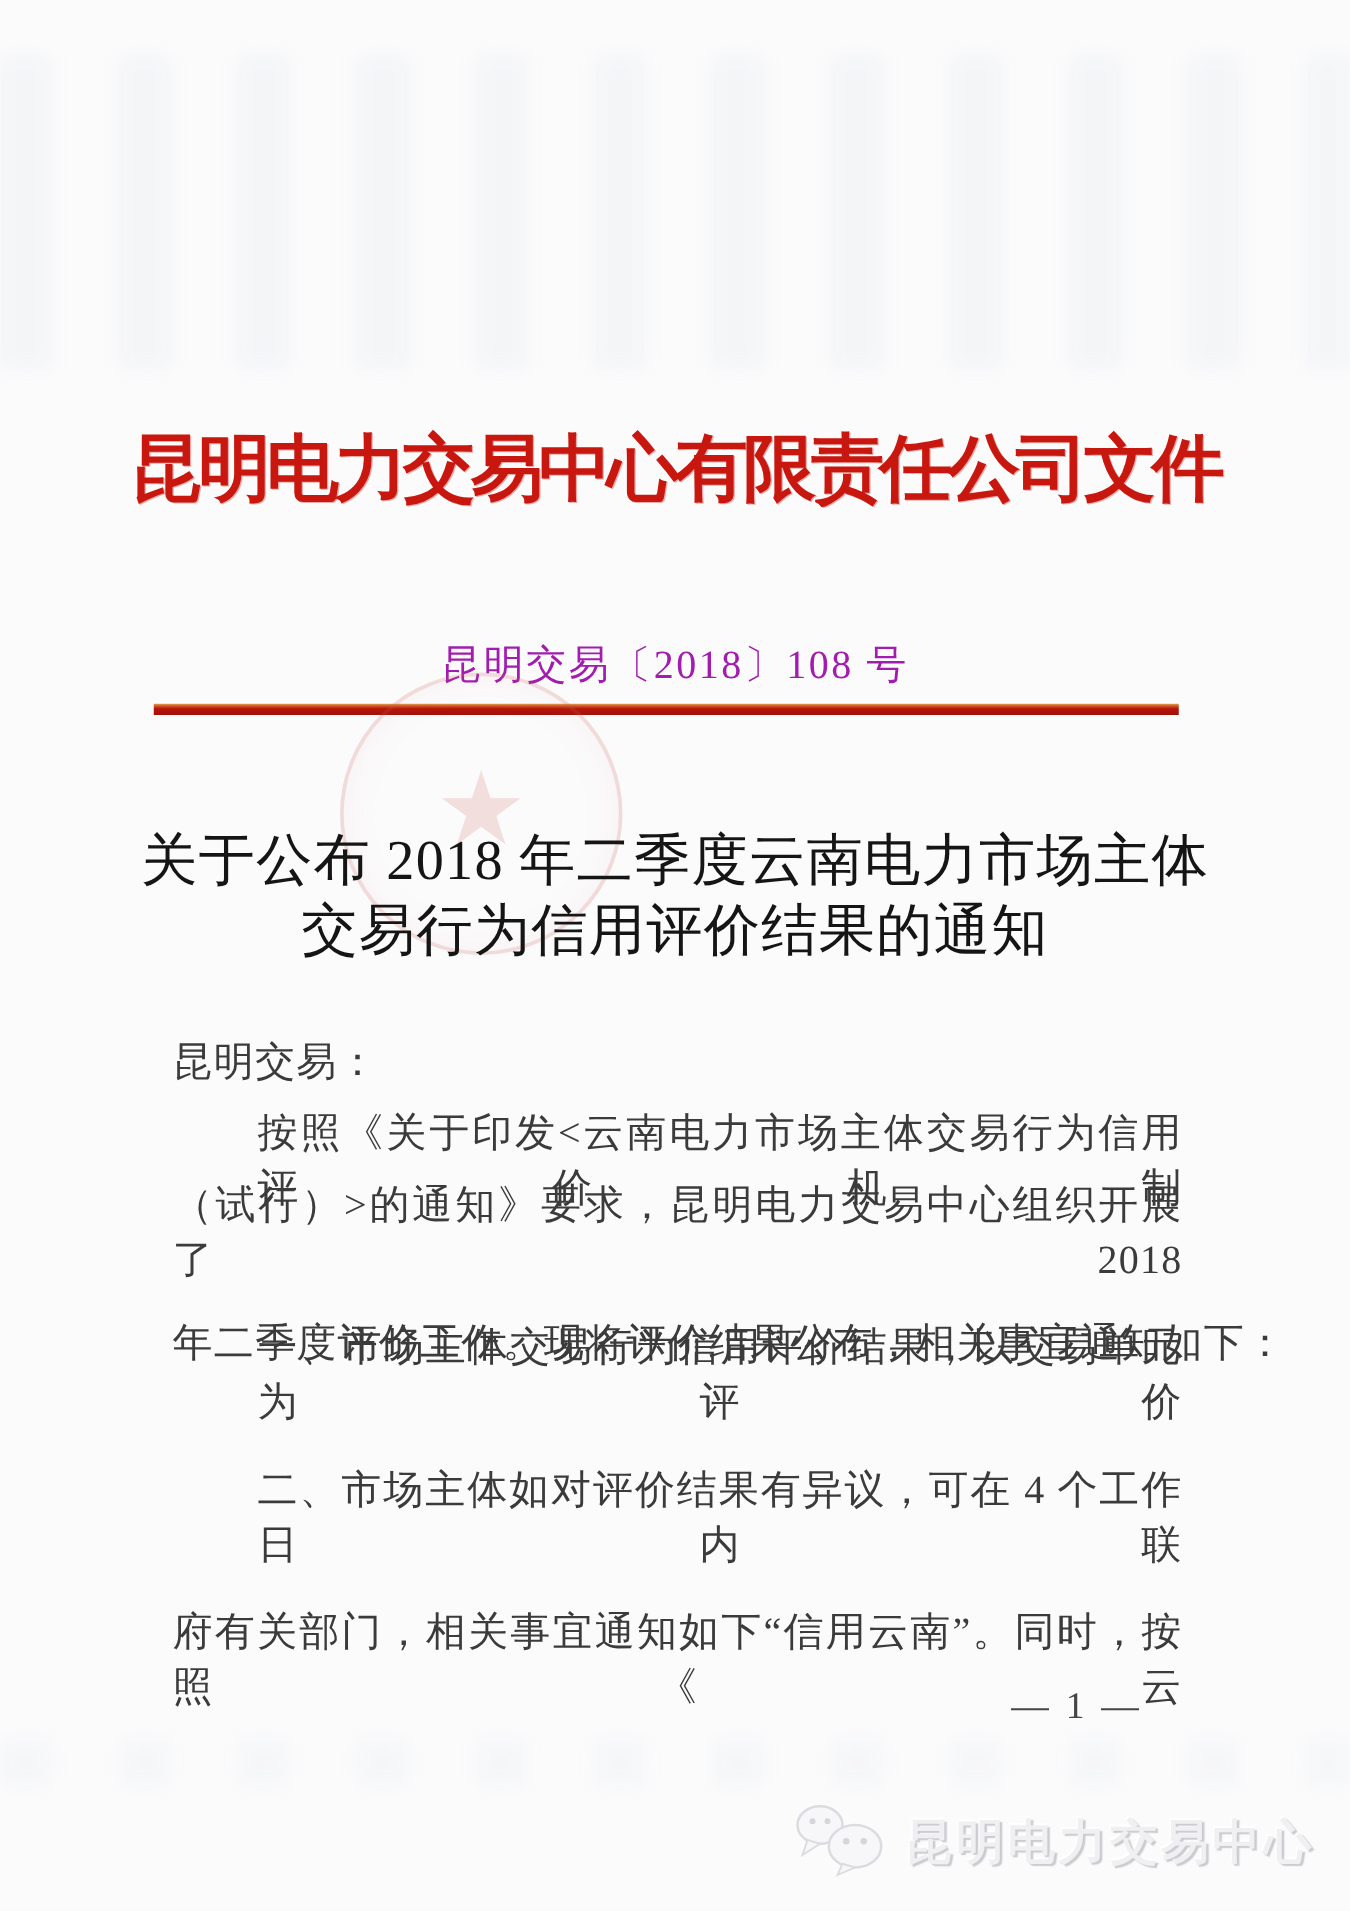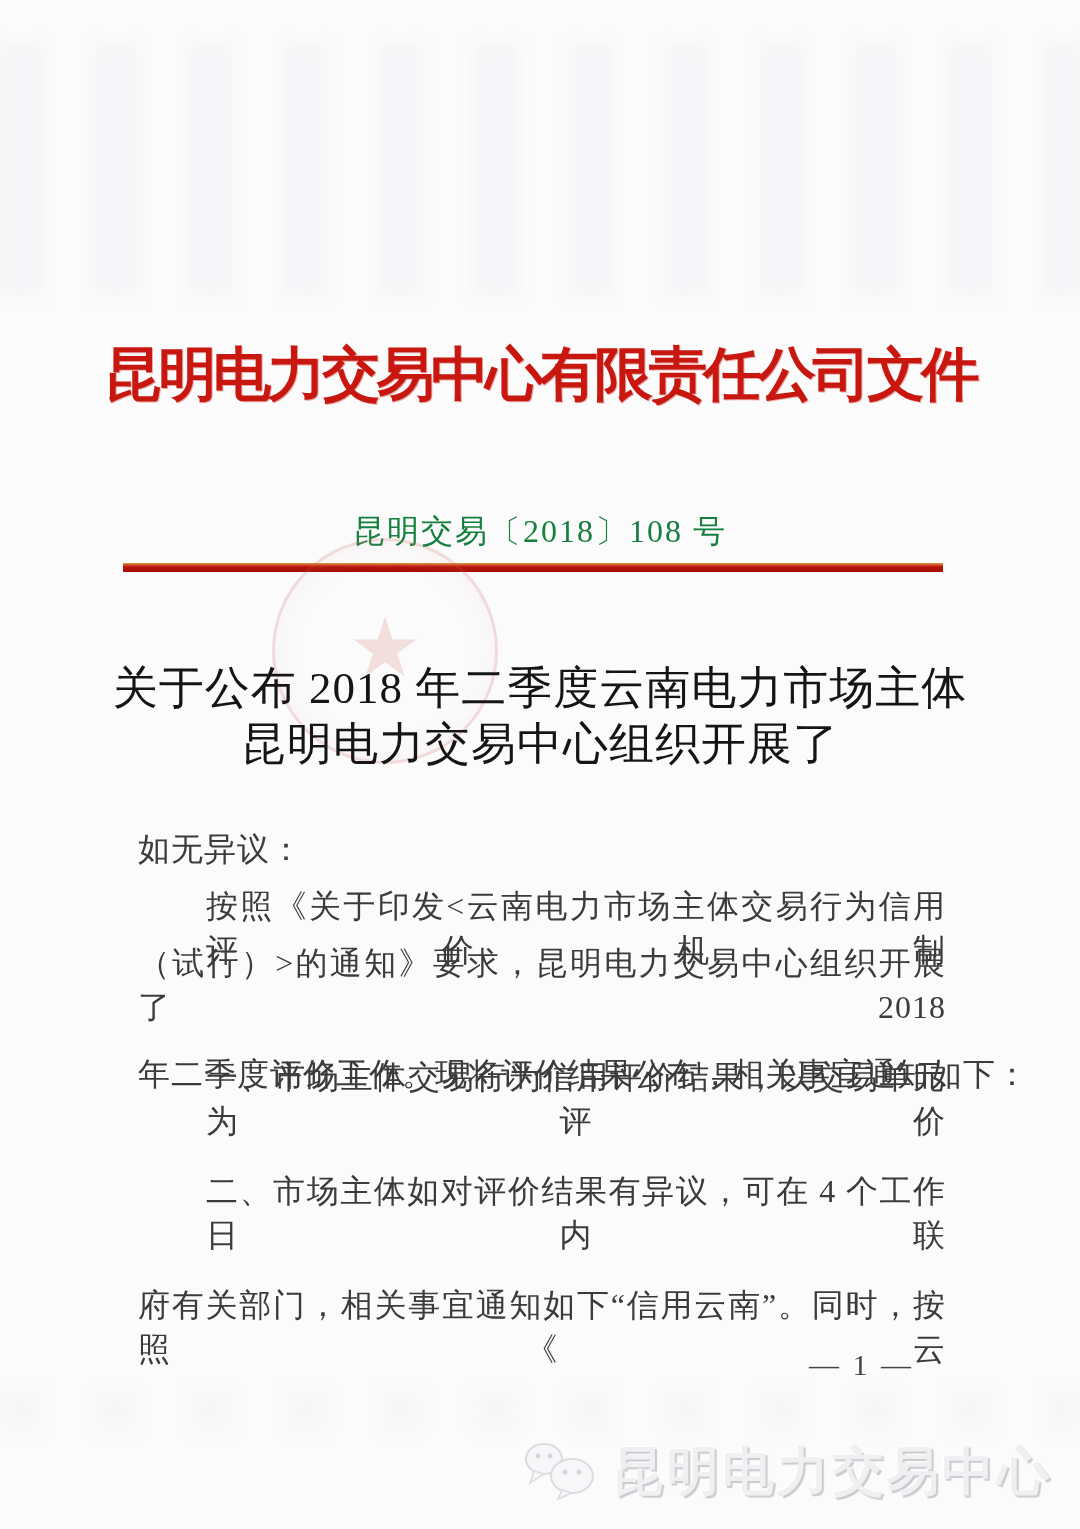--- a/index.html
+++ b/index.html
@@ -27,21 +27,21 @@
     text-align:center;
     font-size:58px;font-weight:bold;
     letter-spacing:-3.5px;
     color:#c8170f;
     text-shadow:1px 1px 0 rgba(200,23,15,.35);
     white-space:nowrap;
   }
   .doc-number{
     position:absolute;top:510px;left:130px;width:820px;
     text-align:center;
-    font-size:32px;color:#15803d;letter-spacing:2px;
+    font-size:32px;color:#a21caf;letter-spacing:2px;
     white-space:nowrap;
   }
   .red-rule{
     position:absolute;top:563px;left:123px;width:820px;height:9px;
     background:linear-gradient(to bottom,#e0a24a 0%,#d0542a 20%,#b5140a 45%,#a31108 100%);
   }
   .stamp{
     position:absolute;left:272px;top:538px;width:220px;height:220px;
     border-radius:50%;
     border:3px solid rgba(205,95,85,0.20);
@@ -80,21 +80,21 @@
     position:absolute;top:1348px;left:138px;width:776px;
     text-align:right;
     font-size:30px;color:#454545;letter-spacing:3px;
   }
   .footer-brand{
     position:absolute;right:28px;bottom:22px;
     display:flex;align-items:center;gap:12px;
   }
   .footer-brand .brand-text{
     font-family:Liberation Sans, sans-serif;
-    font-weight:bold;font-size:52px;letter-spacing:3px;
+    font-weight:bold;font-size:38px;letter-spacing:3px;
     color:#f0f0f3;
     text-shadow:2px 2px 1px rgba(186,186,192,0.75), -1px -1px 0 #ffffff;
     white-space:nowrap;
   }
 </style>
 </head>
 <body>
 
 <div class="page">
 
@@ -105,23 +105,23 @@
 
   <div class="doc-number">昆明交易〔2018〕108 号</div>
 
   <div class="red-rule"></div>
 
   <div class="stamp">
     <span class="star">★</span>
   </div>
 
   <div class="doc-title l1">关于公布 2018 年二季度云南电力市场主体</div>
-  <div class="doc-title l2">昆明电力交易中心组织开展了</div>
+  <div class="doc-title l2">交易行为信用评价结果的通知</div>
 
-  <div class="bodyline" style="top:828px">如无异议：</div>
+  <div class="bodyline" style="top:828px">昆明交易：</div>
 
   <div class="bodyline j ind" style="top:885px">按照《关于印发&lt;云南电力市场主体交易行为信用评价机制</div>
   <div class="bodyline j" style="top:942px">（试行）&gt;的通知》要求，昆明电力交易中心组织开展了 2018</div>
   <div class="bodyline" style="top:1053px">年二季度评价工作。现将评价结果公布，相关事宜通知如下：</div>
   <div class="bodyline j ind" style="top:1056px">一、市场主体交易行为信用评价结果，以交易单元为评价</div>
   <div class="bodyline j ind" style="top:1170px">二、市场主体如对评价结果有异议，可在 4 个工作日内联</div>
   <div class="bodyline j" style="top:1284px">府有关部门，相关事宜通知如下“信用云南”。同时，按照《云</div>
 
   <div class="page-number">— 1 —</div>
 

